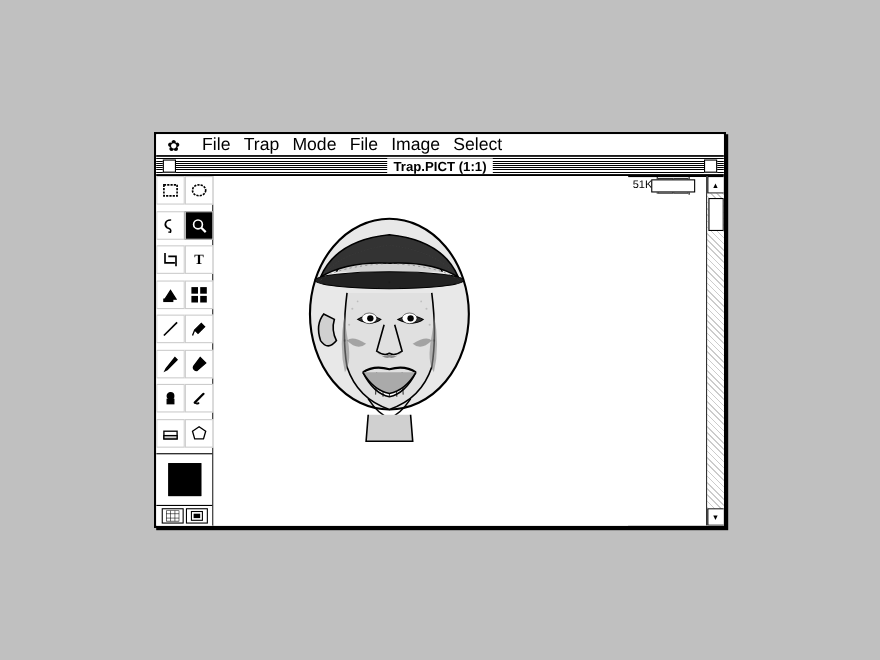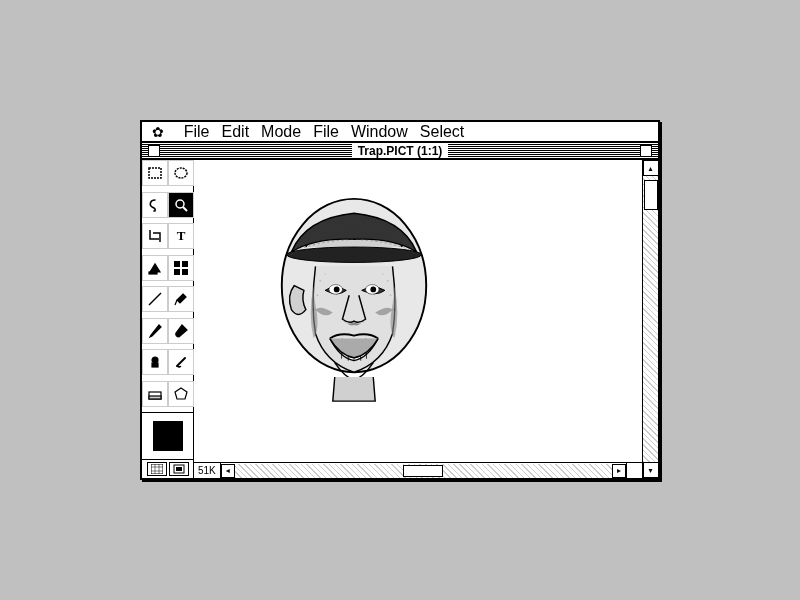--- a/index.html
+++ b/index.html
@@ -168,21 +168,20 @@
       display: flex;
       align-items: center;
       justify-content: center;
       font-size: 8px;
     }
 
     
     .canvas-wrapper {
       flex: 1;
       display: flex;
-      flex-direction: column;
       overflow: hidden;
       position: relative;
       justify-content: space-between;
     }
 
     .canvas-area {
       flex: 1;
       background: #fff;
       overflow: hidden;
       position: relative;
@@ -301,24 +300,24 @@
 
   </style>
 </head>
 <body>
 
 <div class="mac-window">
 
   <div class="menu-bar">
     <span class="apple menu-item">✿</span>
     <span class="menu-item">File</span>
-    <span class="menu-item">Edit</span>
+    <span class="menu-item">Trap</span>
     <span class="menu-item">Mode</span>
     <span class="menu-item">File</span>
-    <span class="menu-item">Window</span>
+    <span class="menu-item">Image</span>
     <span class="menu-item">Select</span>
   </div>
 
   <div class="title-bar">
     <div class="title-bar-lines"></div>
     <div class="close-box"></div>
     <span class="title-text">Trap.PICT (1:1)</span>
     <div class="zoom-box"></div>
   </div>
 

